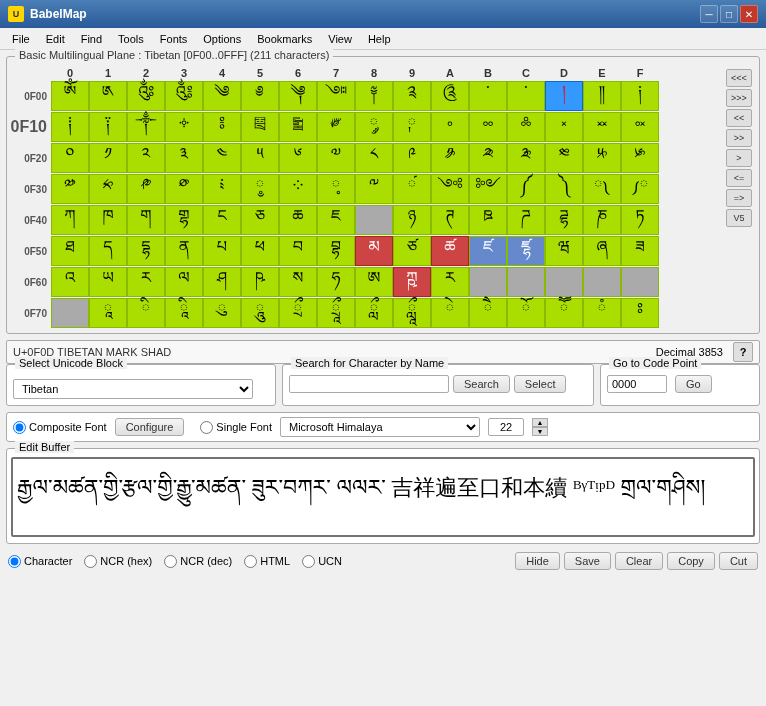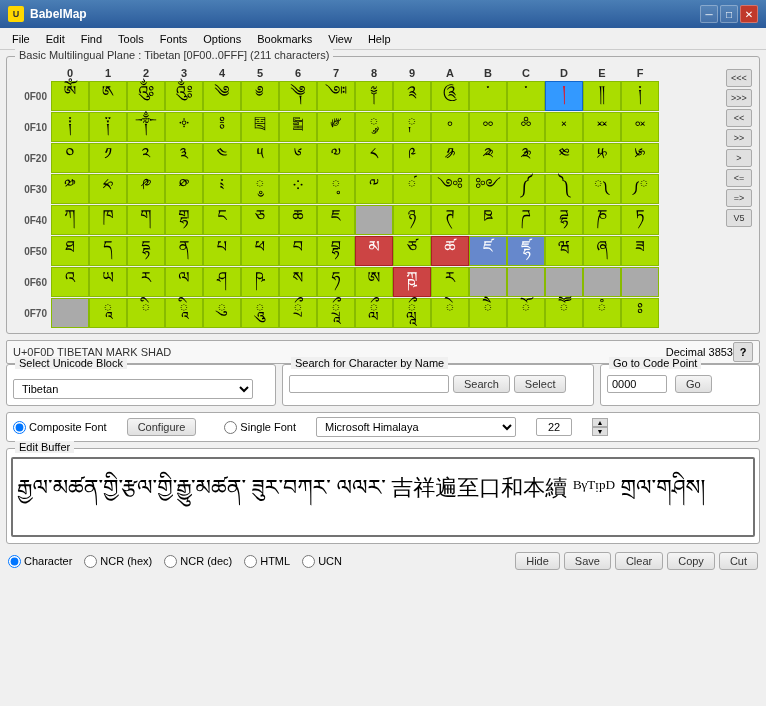--- a/index.html
+++ b/index.html
@@ -151,21 +151,21 @@
     
     
     .goto-group { width: 160px; }
     .goto-row { display: flex; align-items: center; gap: 8px; margin-top: 2px; }
     .goto-input { width: 60px; }
     
     
     .font-row {
       display: flex;
       align-items: center;
-      gap: 20px;
+      gap: 8px;
       margin-bottom: 6px;
       padding: 4px 2px;
       border: 1px solid #aaa;
       border-radius: 3px;
       background: white;
     }
     .radio-group { display: flex; align-items: center; gap: 3px; }
     .radio-label { font-size: 11px; }
     input[type="radio"] { margin: 0; }
     .size-input { width: 36px; text-align: center; }
@@ -282,21 +282,21 @@
           <div class="grid-cell" style="font-family:'Microsoft Himalaya',serif;">༉</div>
           <div class="grid-cell" style="font-family:'Microsoft Himalaya',serif;">༊</div>
           <div class="grid-cell" style="font-family:'Microsoft Himalaya',serif;">་</div>
           <div class="grid-cell" style="font-family:'Microsoft Himalaya',serif;">༌</div>
           <div class="grid-cell selected" style="font-family:'Microsoft Himalaya',serif; color:red;">།</div>
           <div class="grid-cell" style="font-family:'Microsoft Himalaya',serif;">༎</div>
           <div class="grid-cell" style="font-family:'Microsoft Himalaya',serif;">༏</div>
         </div>
 
         <div style="display:flex; margin-bottom:1px;">
-          <div style="width:40px; font-size:10px; color:#555; font-weight:bold; text-align:right; padding-right:4px; display:flex; align-items:center; justify-content:flex-end;">0F10</div>
+          <div style="width:40px; font-size:16px; color:#555; font-weight:bold; text-align:right; padding-right:4px; display:flex; align-items:center; justify-content:flex-end;">0F10</div>
           <div class="grid-cell" style="font-family:'Microsoft Himalaya',serif;">༐</div>
           <div class="grid-cell" style="font-family:'Microsoft Himalaya',serif;">༑</div>
           <div class="grid-cell" style="font-family:'Microsoft Himalaya',serif;">༒</div>
           <div class="grid-cell" style="font-family:'Microsoft Himalaya',serif;">༓</div>
           <div class="grid-cell" style="font-family:'Microsoft Himalaya',serif;">༔</div>
           <div class="grid-cell" style="font-family:'Microsoft Himalaya',serif;">༕</div>
           <div class="grid-cell" style="font-family:'Microsoft Himalaya',serif;">༖</div>
           <div class="grid-cell" style="font-family:'Microsoft Himalaya',serif;">༗</div>
           <div class="grid-cell" style="font-family:'Microsoft Himalaya',serif;">༘</div>
           <div class="grid-cell" style="font-family:'Microsoft Himalaya',serif;">༙</div>
@@ -437,21 +437,21 @@
         <button class="nav-btn">&gt;</button>
         <button class="nav-btn">&lt;=</button>
         <button class="nav-btn">=&gt;</button>
         <button class="nav-btn">V5</button>
       </div>
     </div>
   </div>
 
   <div class="status-bar">
     <span class="status-code">U+0F0D TIBETAN MARK SHAD</span>
-    <div style="display:flex; align-items:center; gap:0;">
+    <div style="display:flex; align-items:center; gap:10px;">
       <span style="font-size:11px;">
         <span>Decimal</span> <span>3853</span>
       </span>
       <div class="status-help">?</div>
     </div>
   </div>
 
   <div class="controls-row">
 
     <div class="control-group block-select-group">

